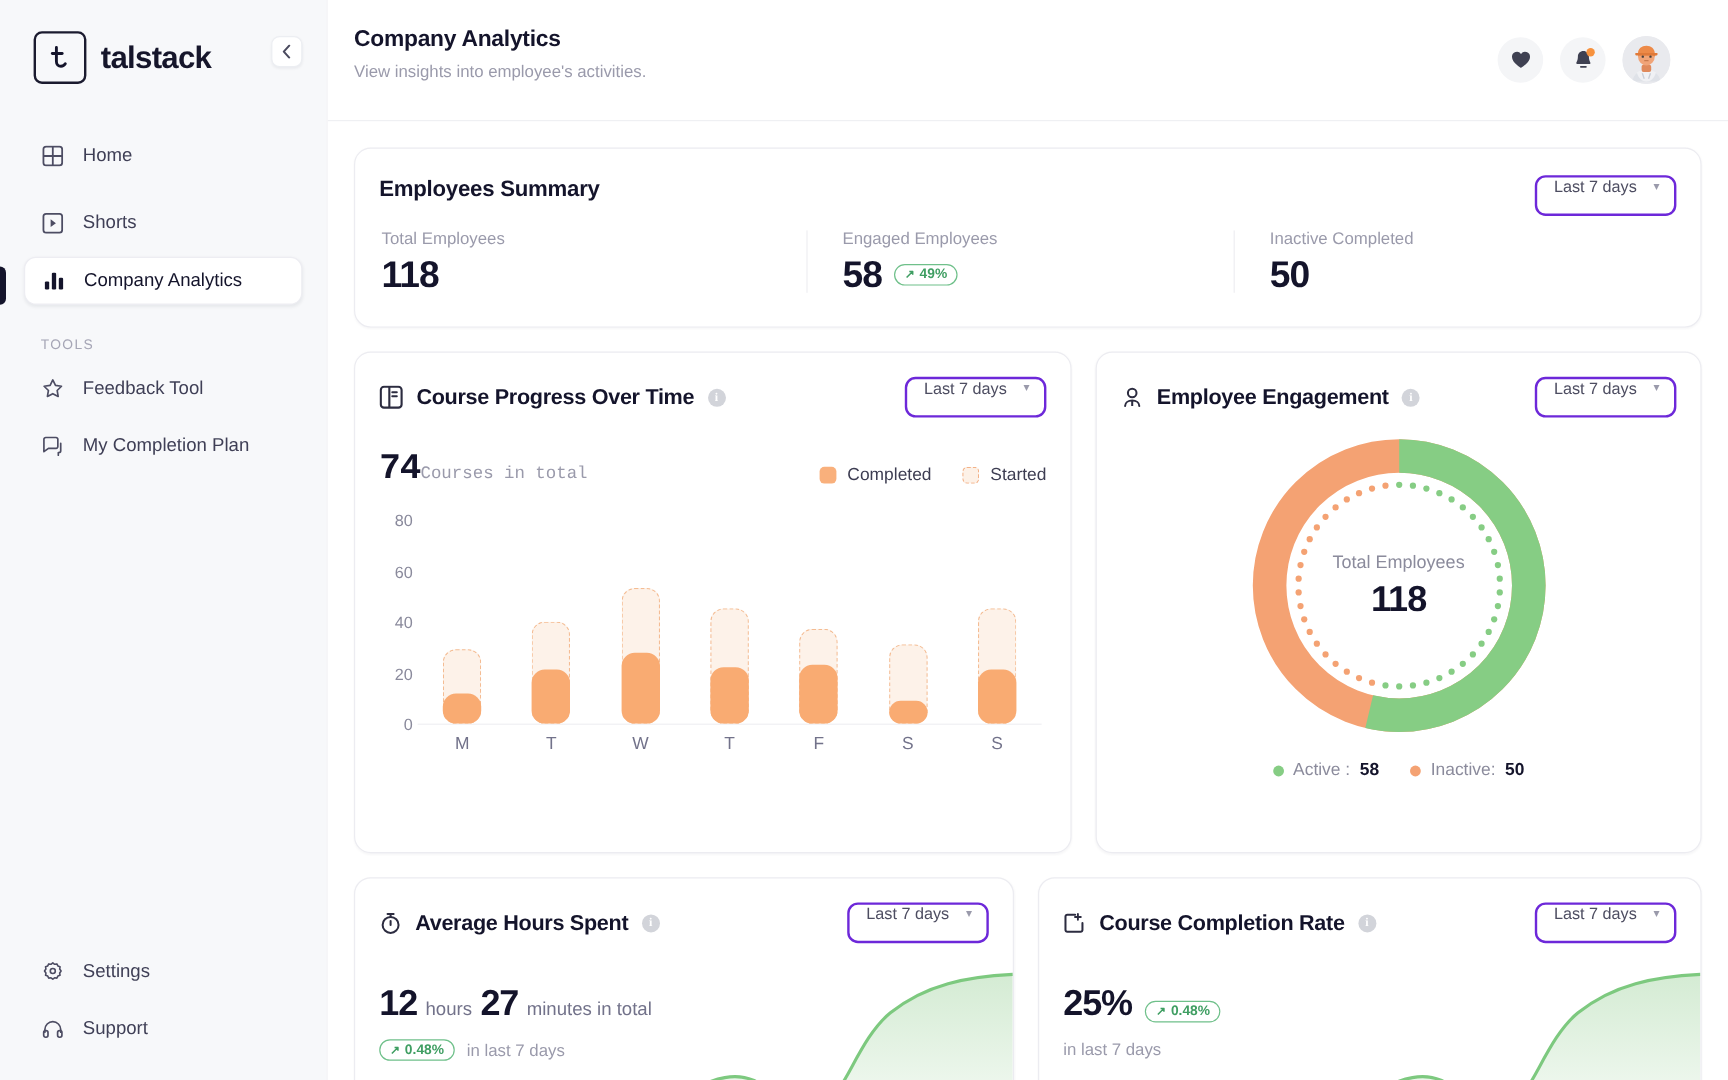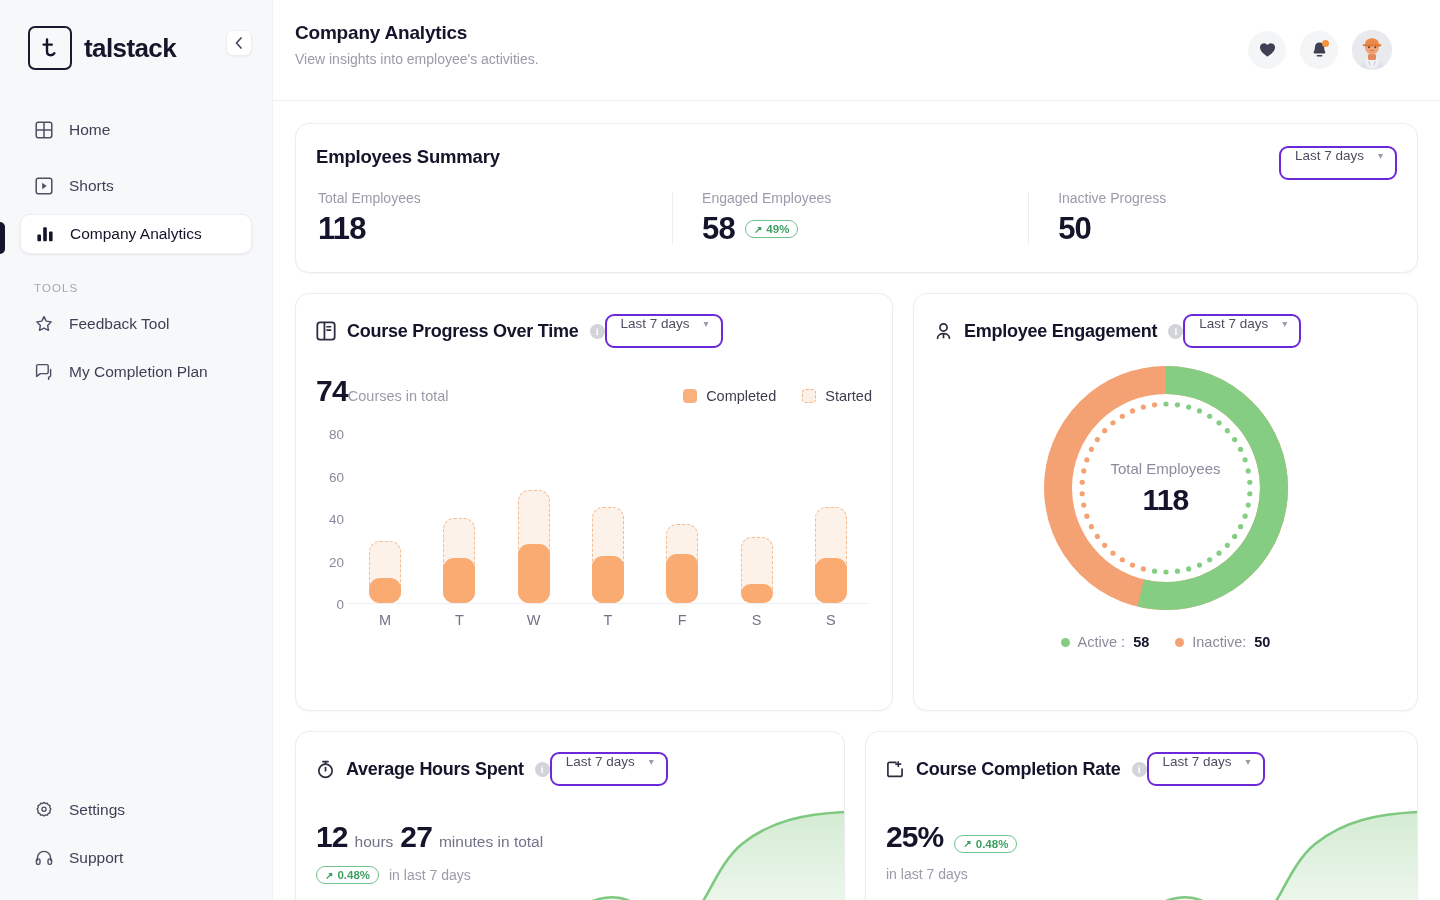--- a/index.html
+++ b/index.html
@@ -106,34 +106,34 @@
   .stat-value { font-size: 31px; font-weight: 700; color: #14142b; letter-spacing: -0.8px; line-height: 1.1; }
   .pill {
     display: inline-flex; align-items: center; gap: 4px;
     border: 1px solid #6fc08a; color: #3f9e62; border-radius: 999px;
     font-size: 11.5px; padding: 2px 8px; font-weight: 600; background: #fff;
   }
   .pill .arr { font-size: 10px; }
 
   
   .row { display: flex; gap: 20px; margin-top: 20px; }
-  .card-head { display: flex; align-items: center; 
-               padding: 20px 20px 0 20px; }
+  .card-head { display: flex; align-items: center; justify-content: space-between;
+               padding: 20px 20px 0 20px; gap: 10px; }
   .card-head-left { display: flex; align-items: center; gap: 11px; }
   .card-title { font-size: 18px; font-weight: 700; color: #14142b; letter-spacing: -0.25px; }
   .ch-ico { color: #2c2c40; display:flex; align-items:center; }
   .info-ico { width: 15px; height: 15px; border-radius: 50%; background: #d2d4da;
               color: #fff; font-size: 10px; font-weight: 700; display: flex;
               align-items: center; justify-content: center; font-family: "Liberation Serif", serif; }
 
   
   #course-progress { flex: 0 0 598px; height: 418px; position: relative; }
   .cp-top { display: flex; align-items: flex-end; justify-content: space-between;
             padding: 26px 20px 0 20px; }
-  .cp-total { display: flex; align-items: baseline; }
+  .cp-total { display: flex; align-items: baseline; font-family: Liberation Mono, monospace; }
   .cp-num { font-size: 30px; font-weight: 700; color: #14142b; letter-spacing: -0.8px; }
   .cp-cap { font-size: 14.5px; color: #9a9aab; }
   .legend { display: flex; gap: 26px; align-items: center; margin-bottom: 4px; }
   .legend-item { display: flex; align-items: center; gap: 9px; font-size: 14.5px; color: #3d3d52; }
   .lg-sw { width: 14px; height: 14px; border-radius: 4px; }
   .lg-solid { background: #f9b07c; }
   .lg-dash { background: #fdf1e7; border: 1.5px dashed #f3b288; }
 
   .chart-wrap { position: relative; margin: 26px 0 0 0; height: 220px; padding-left: 14px; }
   .y-axis { position: absolute; left: 14px; top: 0; width: 34px; height: 170px; }
@@ -342,21 +342,21 @@
           <div class="stat-row">
             <div class="stat-value">58</div>
             <span class="pill">
               <span class="arr">↗</span>
               <span>49%</span>
             </span>
           </div>
         </div>
         <div class="stat">
           <div class="stat-sep"></div>
-          <div class="stat-label">Inactive Progress</div>
+          <div class="stat-label">Inactive Completed</div>
           <div class="stat-row">
             <div class="stat-value">50</div>
           </div>
         </div>
       </div>
     </section>
 
     <div class="row">
 
       <section class="card" id="course-progress">

